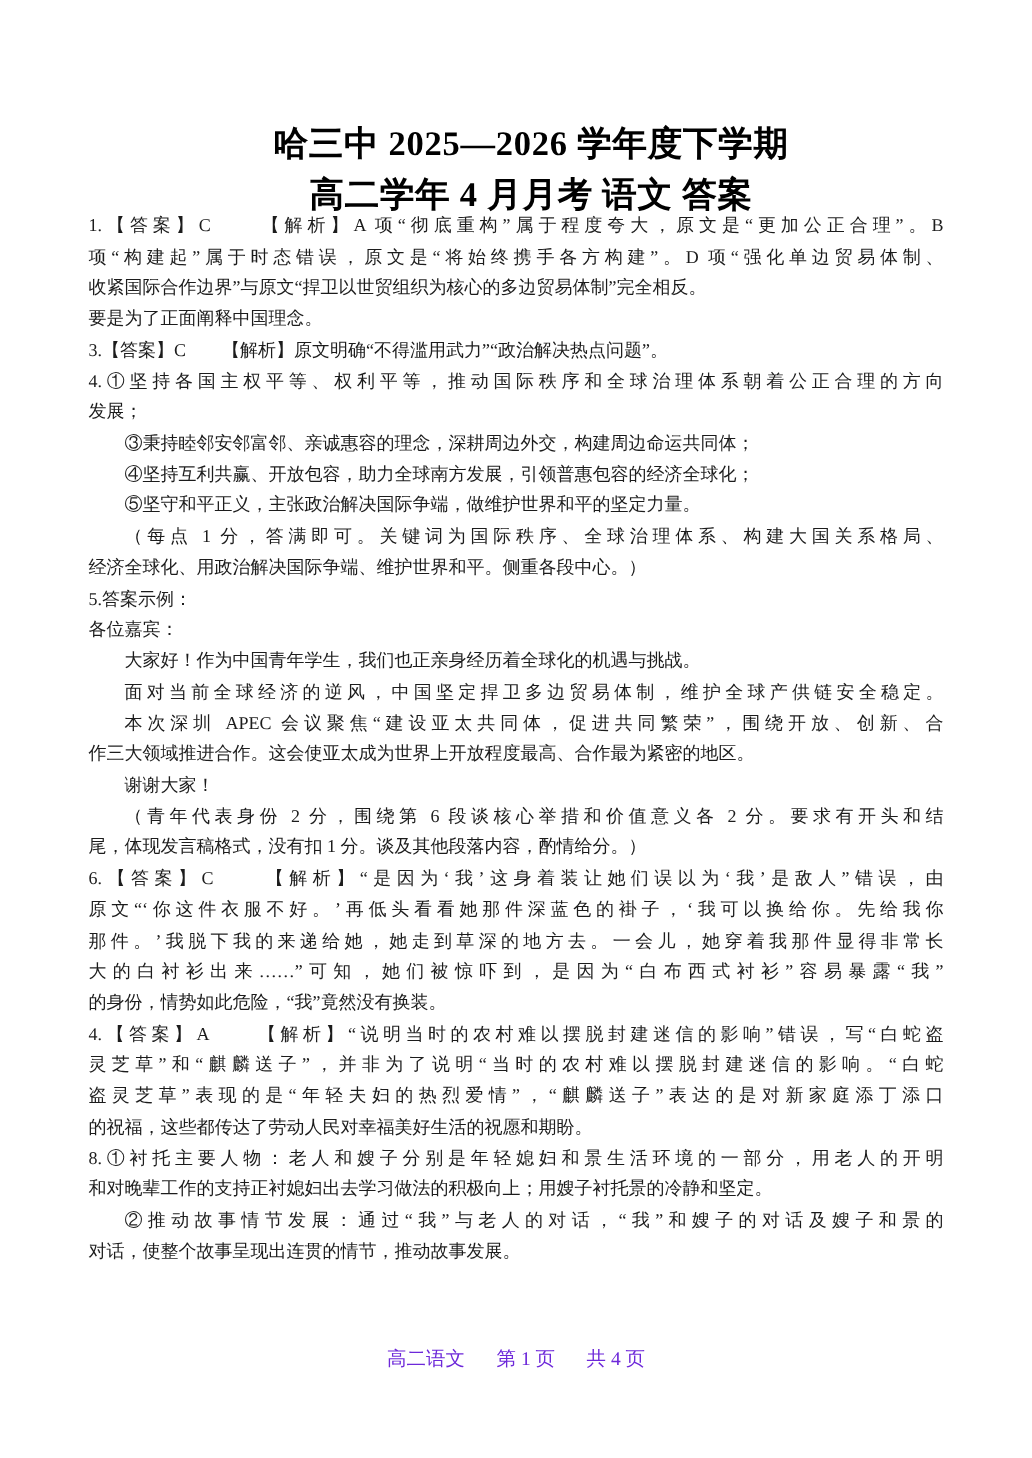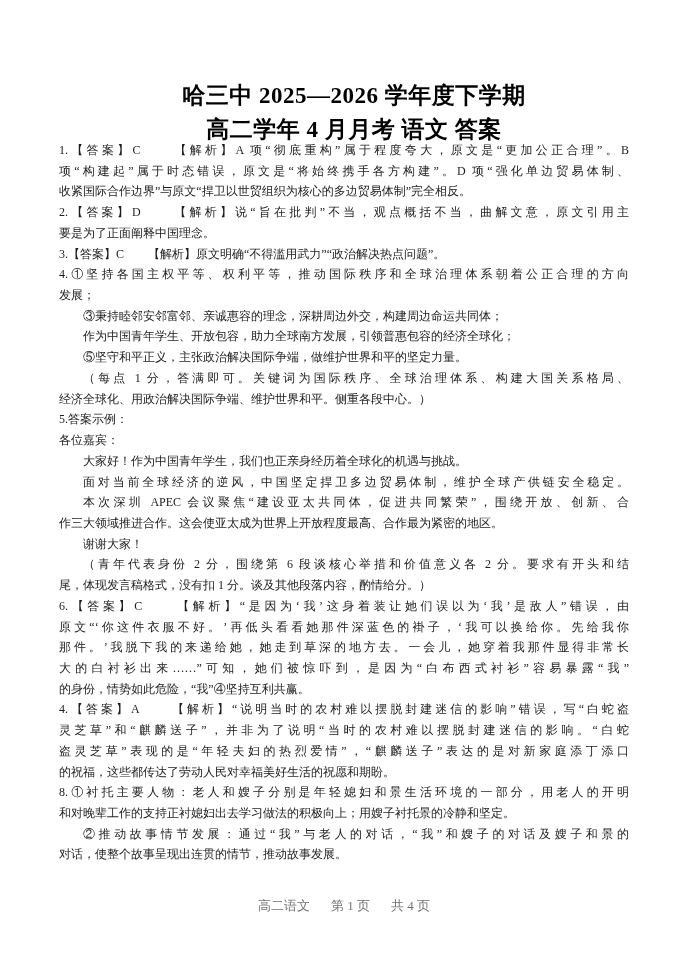--- a/index.html
+++ b/index.html
@@ -50,61 +50,60 @@
   .page-footer {
     position: absolute;
     top: 897px;
     left: 0;
     width: 100%;
     display: flex;
     justify-content: center;
     align-items: baseline;
     gap: 21px;
     font-size: 13px;
-    color: #737373;
+    color: #6d28d9;
   }
 </style>
 </head>
 <body>
 
 <div class="page">
 
   <div class="title-block">
     <div>哈三中 2025—2026 学年度下学期</div>
     <div>高二学年 4 月月考 语文 答案</div>
   </div>
 
   <div class="answer-body">
       <div class="line fill">1.【答案】C　　【解析】A 项“彻底重构”属于程度夸大，原文是“更加公正合理”。B</div>
       <div class="line fill">项“构建起”属于时态错误，原文是“将始终携手各方构建”。D 项“强化单边贸易体制、</div>
       <div class="line">收紧国际合作边界”与原文“捍卫以世贸组织为核心的多边贸易体制”完全相反。</div>
-      <div class="line fill">2.【答案】D　　【解析】说“旨在批判”不当，观点概括不当，曲解文意，原文引用主</div>
       <div class="line">要是为了正面阐释中国理念。</div>
       <div class="line">3.【答案】C　　【解析】原文明确“不得滥用武力”“政治解决热点问题”。</div>
       <div class="line fill">4.①坚持各国主权平等、权利平等，推动国际秩序和全球治理体系朝着公正合理的方向</div>
       <div class="line">发展；</div>
       <div class="line in">③秉持睦邻安邻富邻、亲诚惠容的理念，深耕周边外交，构建周边命运共同体；</div>
-      <div class="line in">作为中国青年学生、开放包容，助力全球南方发展，引领普惠包容的经济全球化；</div>
+      <div class="line in">④坚持互利共赢、开放包容，助力全球南方发展，引领普惠包容的经济全球化；</div>
       <div class="line in">⑤坚守和平正义，主张政治解决国际争端，做维护世界和平的坚定力量。</div>
       <div class="line in fill">（每点 1 分，答满即可。关键词为国际秩序、全球治理体系、构建大国关系格局、</div>
       <div class="line">经济全球化、用政治解决国际争端、维护世界和平。侧重各段中心。）</div>
       <div class="line">5.答案示例：</div>
       <div class="line">各位嘉宾：</div>
       <div class="line in">大家好！作为中国青年学生，我们也正亲身经历着全球化的机遇与挑战。</div>
       <div class="line in fill">面对当前全球经济的逆风，中国坚定捍卫多边贸易体制，维护全球产供链安全稳定。</div>
       <div class="line in fill">本次深圳 APEC 会议聚焦“建设亚太共同体，促进共同繁荣”，围绕开放、创新、合</div>
       <div class="line">作三大领域推进合作。这会使亚太成为世界上开放程度最高、合作最为紧密的地区。</div>
       <div class="line in">谢谢大家！</div>
       <div class="line in fill">（青年代表身份 2 分，围绕第 6 段谈核心举措和价值意义各 2 分。要求有开头和结</div>
       <div class="line">尾，体现发言稿格式，没有扣 1 分。谈及其他段落内容，酌情给分。）</div>
       <div class="line fill">6.【答案】C　　【解析】“是因为‘我’这身着装让她们误以为‘我’是敌人”错误，由</div>
       <div class="line fill">原文“‘你这件衣服不好。’再低头看看她那件深蓝色的褂子，‘我可以换给你。先给我你</div>
       <div class="line fill">那件。’我脱下我的来递给她，她走到草深的地方去。一会儿，她穿着我那件显得非常长</div>
       <div class="line fill">大的白衬衫出来……”可知，她们被惊吓到，是因为“白布西式衬衫”容易暴露“我”</div>
-      <div class="line">的身份，情势如此危险，“我”④坚持互利共赢。</div>
+      <div class="line">的身份，情势如此危险，“我”竟然没有换装。</div>
       <div class="line fill">4.【答案】A　　【解析】“说明当时的农村难以摆脱封建迷信的影响”错误，写“白蛇盗</div>
       <div class="line fill">灵芝草”和“麒麟送子”，并非为了说明“当时的农村难以摆脱封建迷信的影响。“白蛇</div>
       <div class="line fill">盗灵芝草”表现的是“年轻夫妇的热烈爱情”，“麒麟送子”表达的是对新家庭添丁添口</div>
       <div class="line">的祝福，这些都传达了劳动人民对幸福美好生活的祝愿和期盼。</div>
       <div class="line fill">8.①衬托主要人物：老人和嫂子分别是年轻媳妇和景生活环境的一部分，用老人的开明</div>
       <div class="line">和对晚辈工作的支持正衬媳妇出去学习做法的积极向上；用嫂子衬托景的冷静和坚定。</div>
       <div class="line in fill">②推动故事情节发展：通过“我”与老人的对话，“我”和嫂子的对话及嫂子和景的</div>
       <div class="line">对话，使整个故事呈现出连贯的情节，推动故事发展。</div>
     </div>
 

